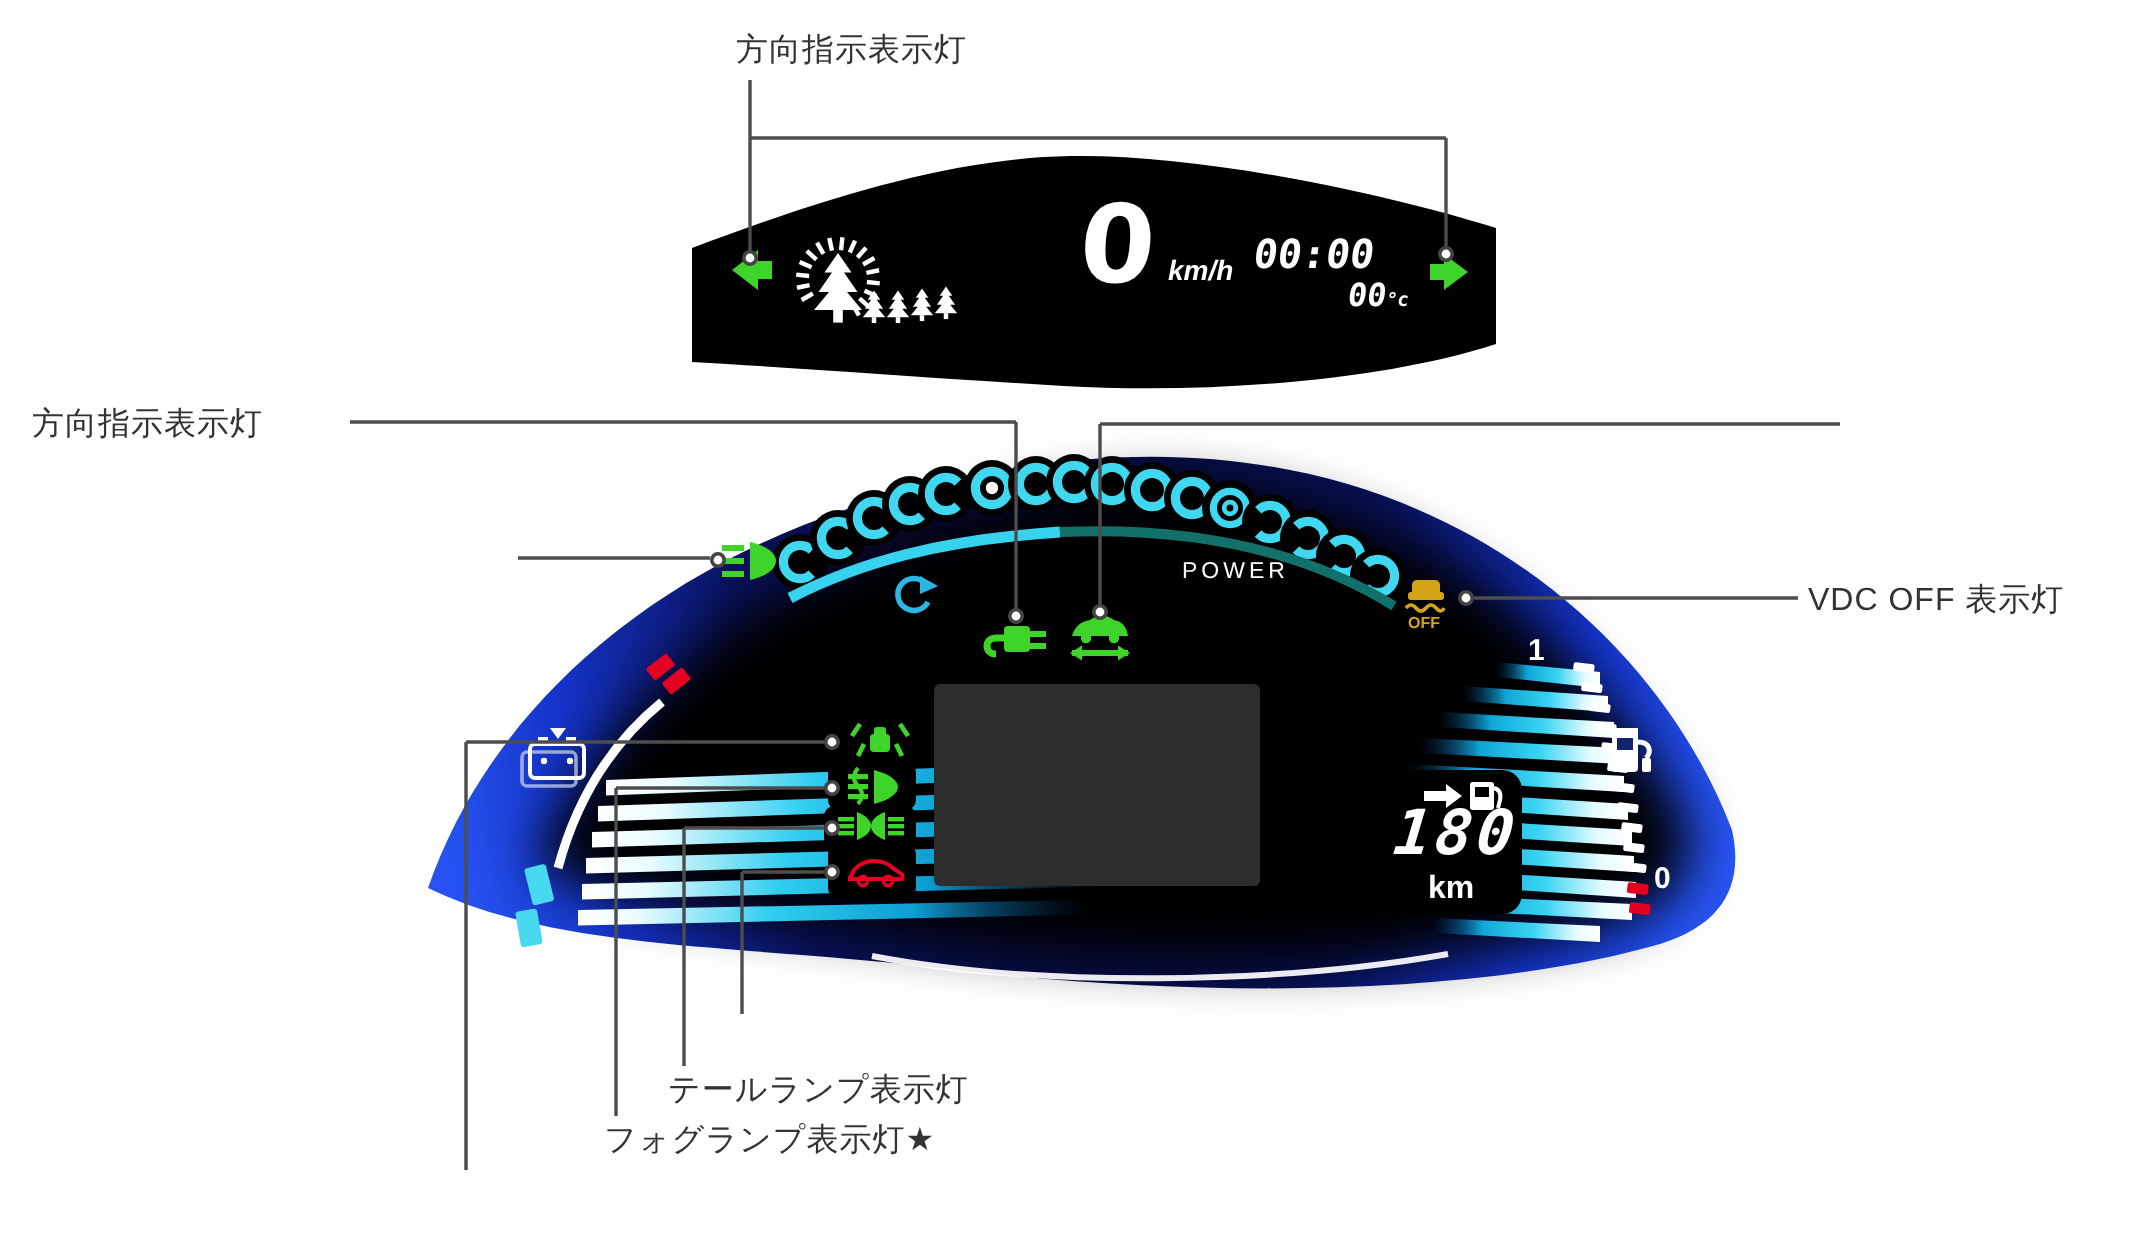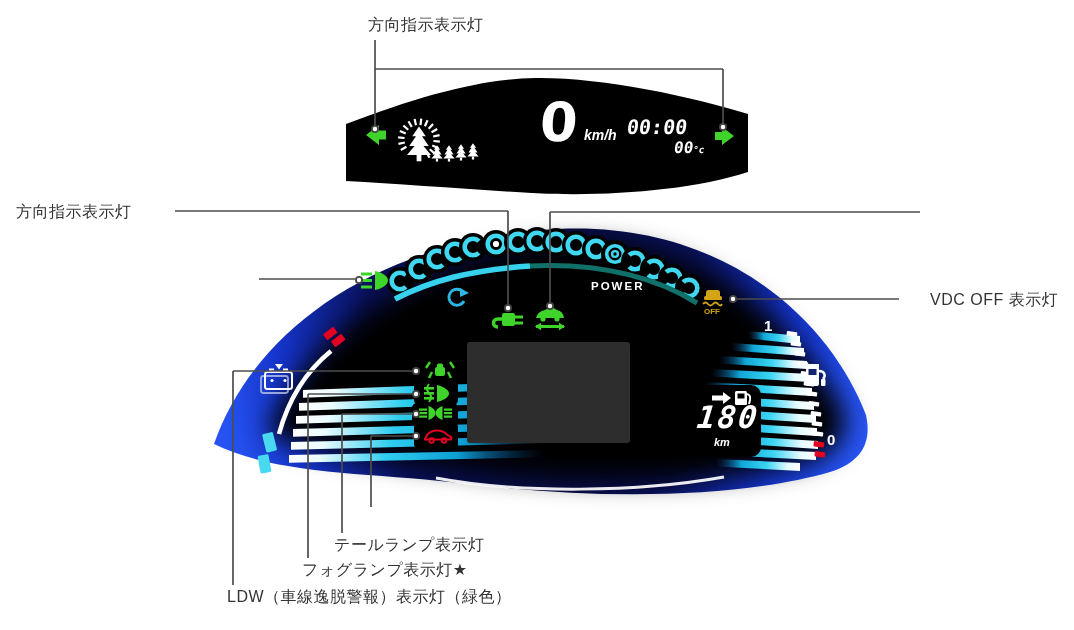--- a/index.html
+++ b/index.html
@@ -7,25 +7,25 @@
          font-family:"Liberation Sans","DejaVu Sans",sans-serif;}
   #clusterSvg{position:absolute;left:0;top:0;}
   .lbl{position:absolute;color:#333;font-size:16px;white-space:nowrap;letter-spacing:.5px;}
   .disp{position:absolute;color:#fff;white-space:nowrap;line-height:1;}
   .speed{font-family:"DejaVu Sans",sans-serif;font-weight:bold;font-size:54px;transform:skewX(-4deg);}
   .kmh{font-weight:bold;font-style:italic;font-size:14px;text-align:right;}
   .seg{font-family:"DejaVu Sans Mono","Liberation Mono",monospace;font-weight:bold;transform:skewX(-8deg);}
   .clock{font-size:20px;}
   .temp{font-size:16px;}
   .temp small{font-size:9.5px;font-weight:bold;}
-  .power{font-size:11.5px;font-weight:bold;letter-spacing:2px;}
+  .power{font-size:11.5px;font-weight:normal;letter-spacing:2px;}
   .fnum{font-size:15px;font-weight:bold;}
   .range{font-family:"DejaVu Sans Mono","Liberation Mono",monospace;font-weight:bold;font-style:italic;
          font-size:31px;letter-spacing:2px;transform:skewX(-6deg);}
-  .rkm{font-size:11px;font-weight:bold;font-style:italic;}
+  .rkm{font-size:16px;font-weight:bold;}
 </style>
 </head>
 <body>
 
 <div id="stage">
 
 <svg id="clusterSvg" width="1074" height="630" viewBox="0 0 1074 630">
   <defs>
     <radialGradient id="bluegrad" gradientUnits="userSpaceOnUse" cx="540" cy="350" r="360">
       <stop offset="0" stop-color="#030616"></stop>
@@ -305,18 +305,17 @@
 <div class="disp seg clock" style="left:627px;top:117px">00:00</div>
 <div class="disp seg temp" style="left:674px;top:140px"><span>00</span><small>°c</small></div>
 <div class="disp power" style="left:591px;top:281px">POWER</div>
 <div class="disp fnum" style="left:764px;top:318px">1</div>
 <div class="disp fnum" style="left:827px;top:432px">0</div>
 <div class="disp range" style="left:697px;top:402px">180</div>
 <div class="disp rkm" style="left:714px;top:437px">km</div>
 
 <div class="lbl" style="left:368px;top:15px">方向指示表示灯</div>
 <div class="lbl" style="left:16px;top:202px">方向指示表示灯</div>
-<div class="lbl" style="left:930px;top:290px">VDC OFF 表示灯</div>
+<div class="lbl" style="left:904px;top:290px">VDC OFF 表示灯</div>
 <div class="lbl" style="left:334px;top:535px">テールランプ表示灯</div>
 <div class="lbl" style="left:302px;top:560px">フォグランプ表示灯★</div>
-<div class="lbl" style="left:227px;top:587px">LDW（車線逸脱警報）表示灯（緑色）</div>
 
 </div>
 
 </body></html>

